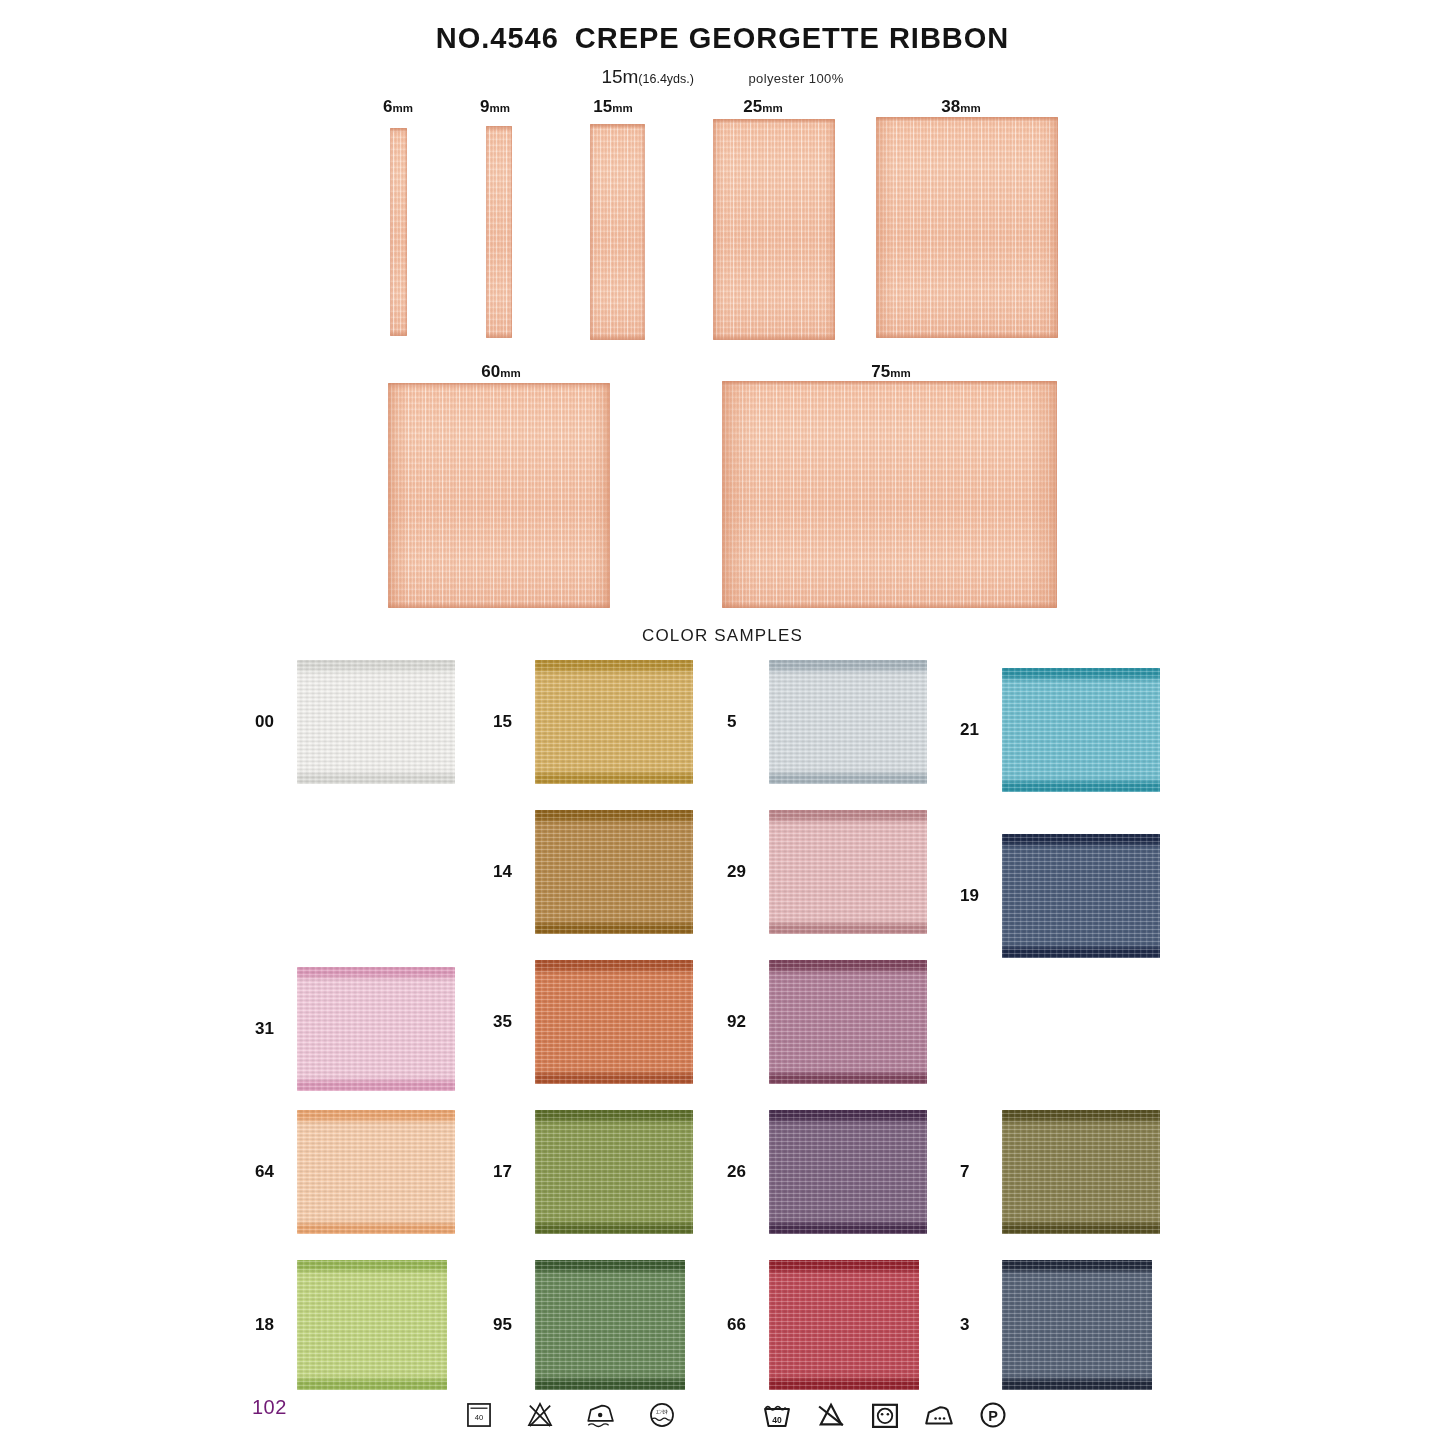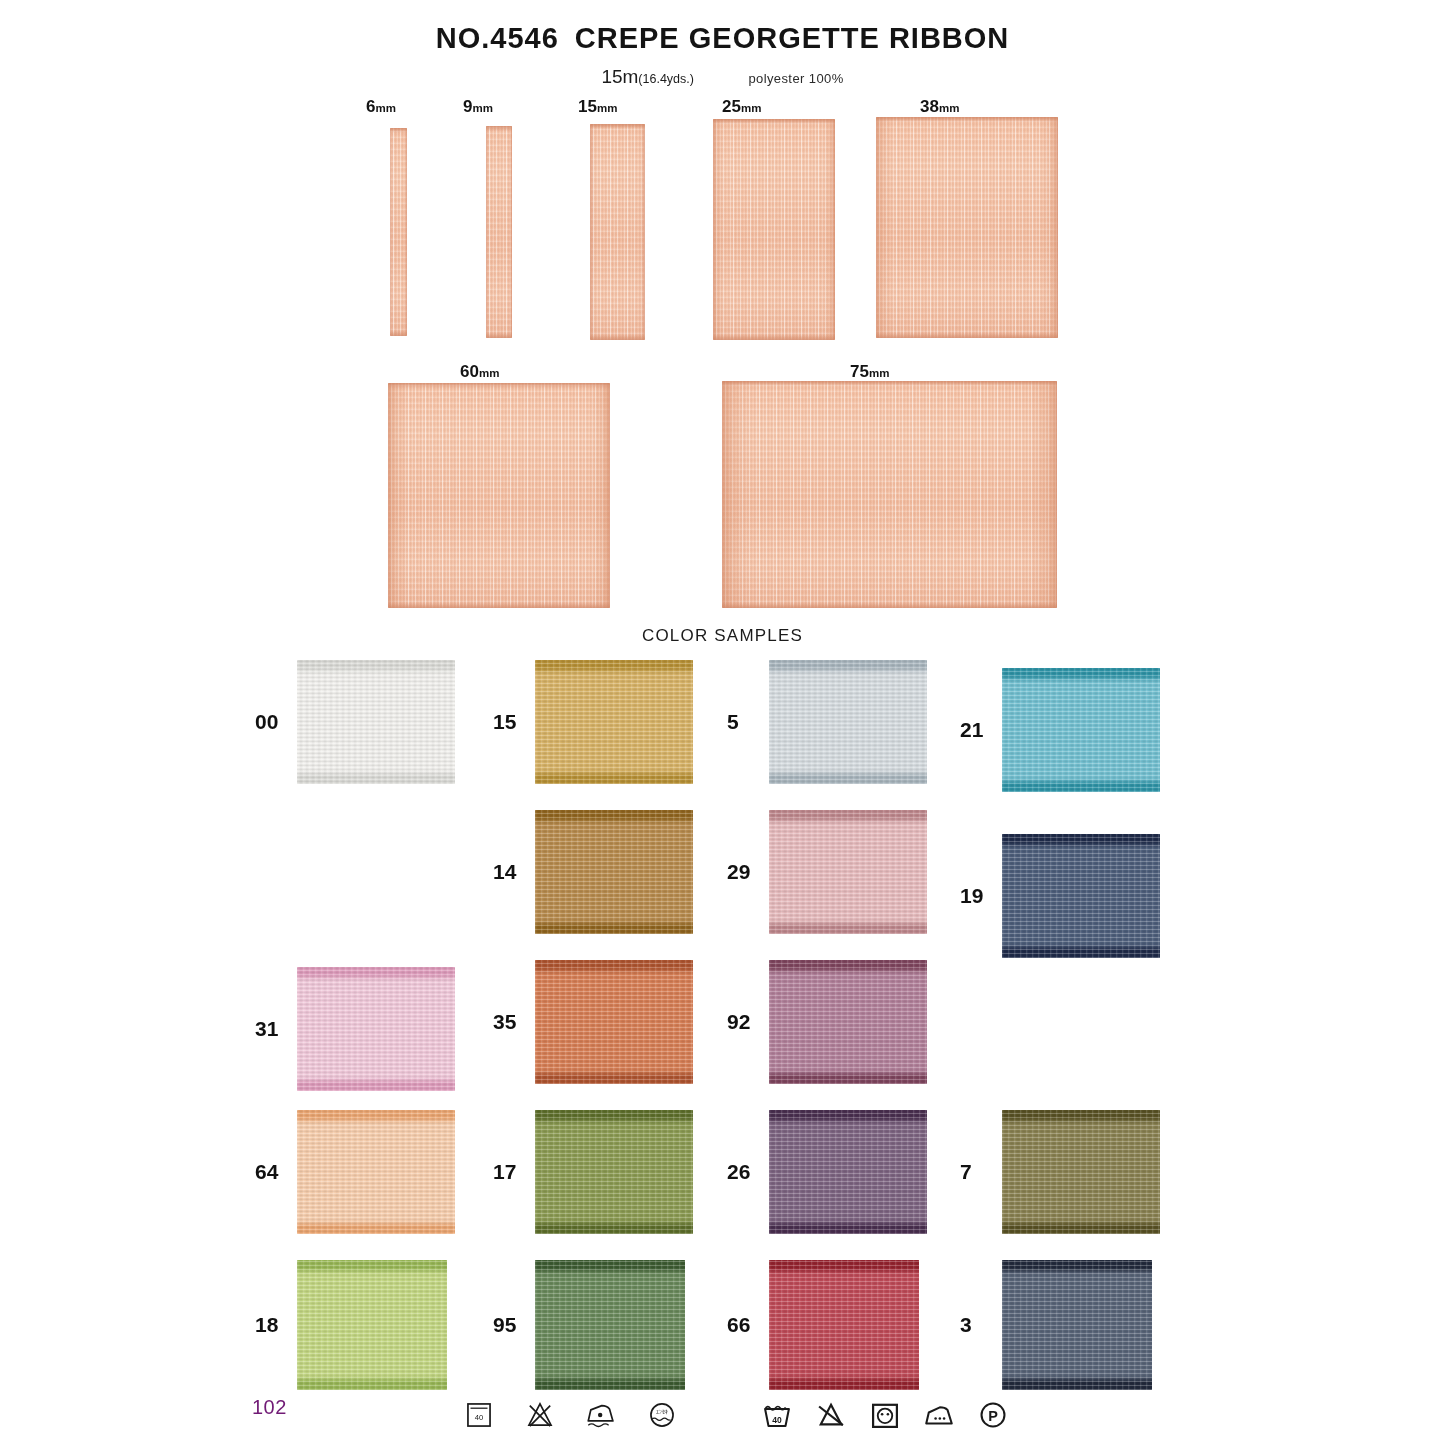--- a/index.html
+++ b/index.html
@@ -27,21 +27,21 @@
   }
   .len{font-size:19px;color:#1c1c1c;font-weight:500;}
   .len .small{font-size:12.5px;}
   .polyester{
     display:inline-block;margin-left:50px;
     font-size:13px;color:#2b2b2b;letter-spacing:.4px;
   }
 
   
   .wlabel{
-    position:absolute;
+    position:absolute;text-align:center;
     font-size:17px;font-weight:bold;color:#141414;
     white-space:nowrap;
   }
   .wlabel .mm{font-size:11.5px;font-weight:bold;}
 
   .ribbon{
     position:absolute;
     background:
       linear-gradient(90deg,
         rgba(214,140,105,.55) 0%,
@@ -73,21 +73,21 @@
 
   
   .cs-head{
     position:absolute;top:626px;left:0;width:1445px;
     text-align:center;font-size:17px;letter-spacing:1.2px;color:#1b1b1b;
   }
   .swatch-grid{position:absolute;top:660px;left:0;width:1445px;height:740px;}
   .cell{position:absolute;}
   .code{
     position:absolute;left:0;top:50%;transform:translateY(-50%);
-    font-size:21px;font-weight:bold;color:#111;
+    font-size:17px;font-weight:bold;color:#111;
     width:34px;text-align:left;
   }
   .swatch{
     position:absolute;left:42px;top:0;
     width:158px;height:124px;
     border-radius:1px;
     overflow:hidden;
   }
   .swatch .weave{
     position:absolute;inset:0;

